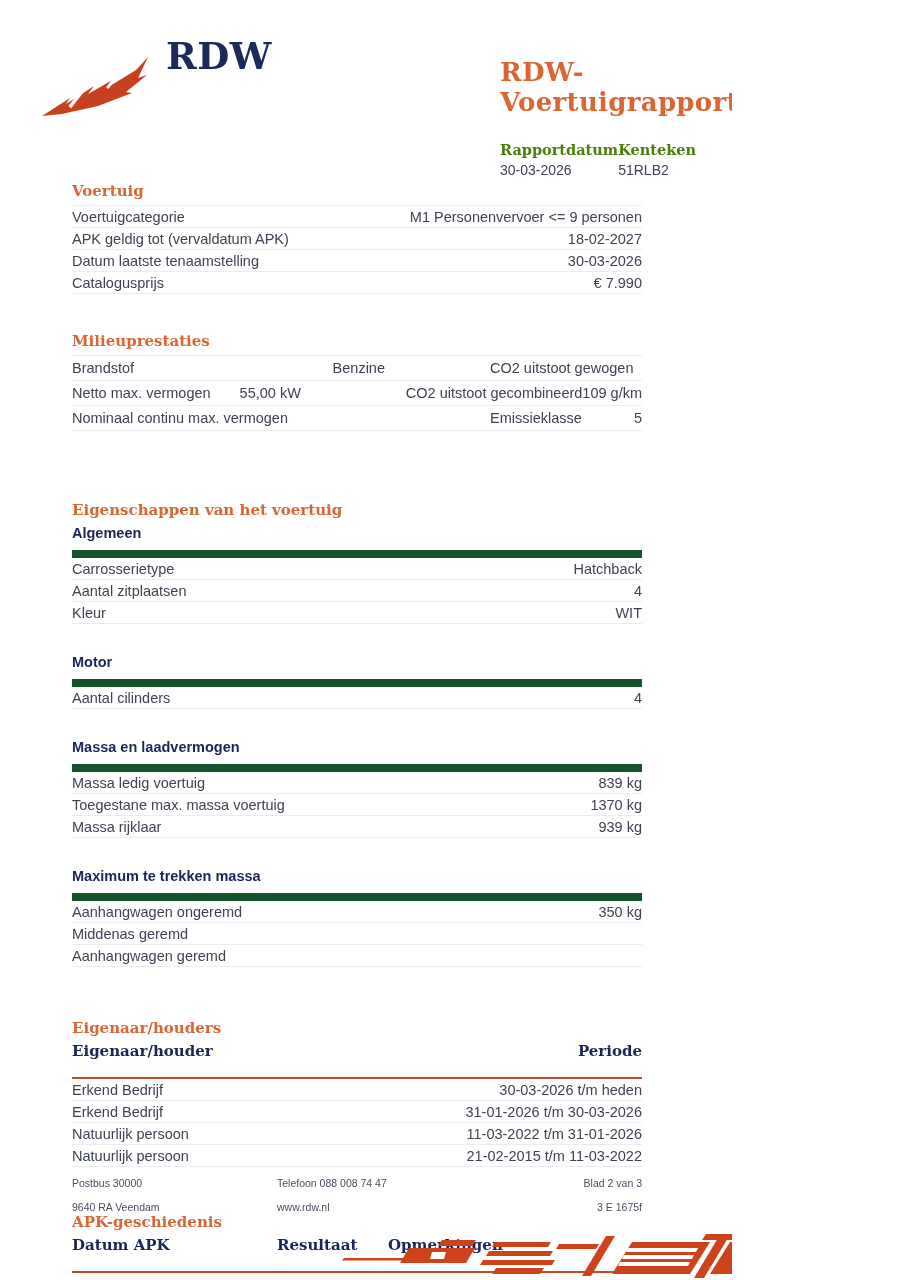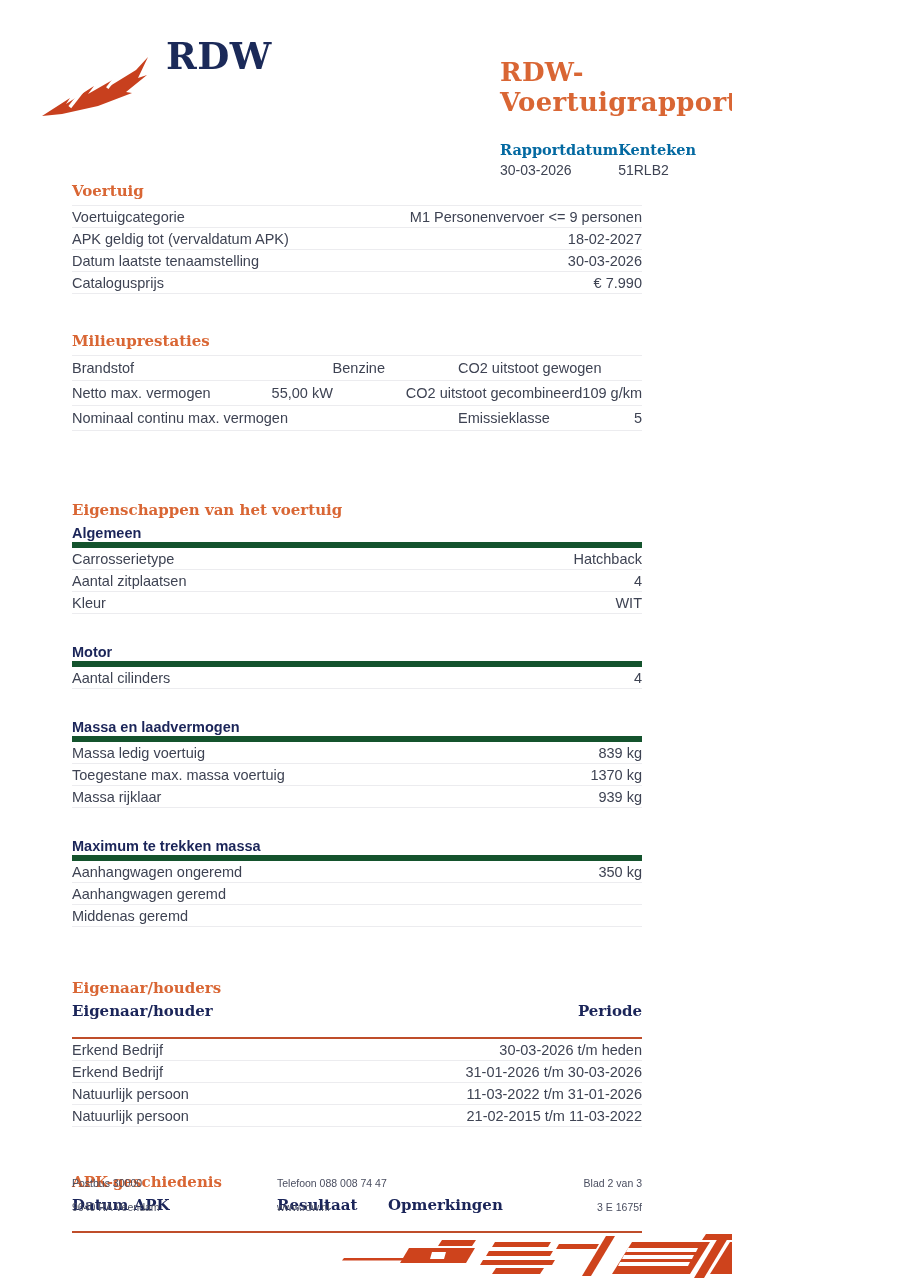--- a/index.html
+++ b/index.html
@@ -18,49 +18,49 @@
   }
   .title-block { position:absolute; left:500px; top:57px; right:90px; }
   .doc-title {
     font-family:"DejaVu Serif", serif; font-weight:bold; font-size:26px;
     color:#D96634; line-height:30px; letter-spacing:0.3px;
   }
   .meta { display:flex; margin-top:24px; }
   .meta-col { width:140px; }
   .meta-label {
     font-family:"DejaVu Serif", serif; font-weight:bold; font-size:14.5px;
-    color:#0369a1; display:block;
+    color:#4d7c0f; display:block;
   }
   .meta-value { display:block; margin-top:4px; font-size:14px; }
 
   
   .content { position:absolute; left:72px; right:90px; top:182px; }
 
   .section-heading {
     font-family:"DejaVu Serif", serif; font-weight:bold; font-size:15px;
     color:#D96634; line-height:18px; margin-bottom:5px;
   }
   .subhead {
     font-weight:bold; font-size:14.5px; color:#1B2559; line-height:18px;
-    padding-bottom:0; border-bottom:6px solid #14532d;
+    padding-bottom:8px; border-bottom:8px solid #14532d;
   }
   .rows { border-top:1px solid #ECECEF; }
   .rows.no-top { border-top:none; }
   .row {
     display:flex; justify-content:space-between; align-items:center;
     height:21px; border-bottom:1px solid #ECECEF;
   }
   .row-tall { height:24px; }
   .lbl { white-space:nowrap; }
   .val { white-space:nowrap; text-align:right; }
   sup { font-size:10px; }
 
   .sec-milieu-row { display:flex; }
   .pair-left { width:313px; display:flex; justify-content:space-between; }
-  .pair-right { flex:1; margin-left:73px; display:flex; justify-content:space-between; }
+  .pair-right { flex:1; margin-left:105px; display:flex; justify-content:space-between; }
 
   .table-header {
     display:flex; justify-content:space-between;
     font-family:"DejaVu Serif", serif; font-weight:bold; font-size:15px;
     color:#1B2559; padding-bottom:17px; border-bottom:2px solid #BF4D2A;
   }
   .apk-header { justify-content:flex-start; }
   .apk-col1 { width:205px; }
   .apk-col2 { width:111px; }
 
@@ -219,25 +219,25 @@
       </div>
 
       <div class="m-sub">
         <div class="subhead">Maximum te trekken massa</div>
         <div class="rows no-top">
           <div class="row">
             <span class="lbl">Aanhangwagen ongeremd</span>
             <span class="val">350 kg</span>
           </div>
           <div class="row">
+            <span class="lbl">Middenas geremd</span>
+            <span class="val"></span>
+          </div>
+          <div class="row">
             <span class="lbl">Aanhangwagen geremd</span>
-            <span class="val"></span>
-          </div>
-          <div class="row">
-            <span class="lbl">Middenas geremd</span>
             <span class="val"></span>
           </div>
         </div>
       </div>
     </div>
 
     <div class="m-eigenaar">
       <div class="section-heading">Eigenaar/houders</div>
       <div class="table-header">
         <span>Eigenaar/houder</span>

